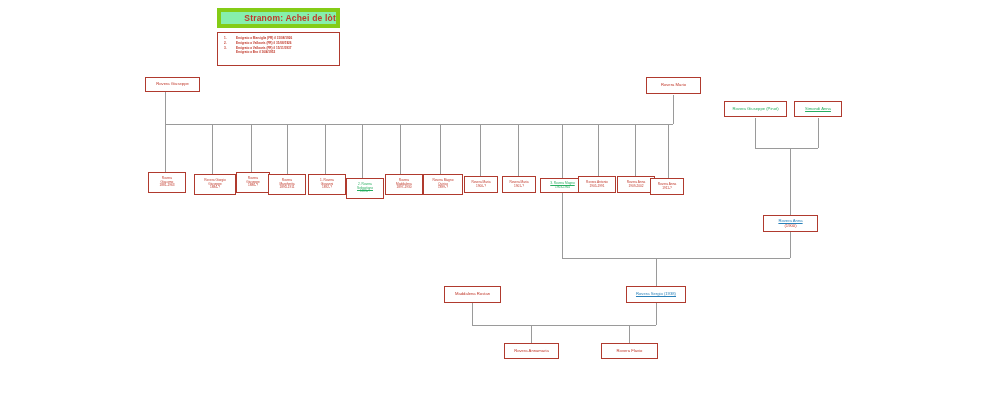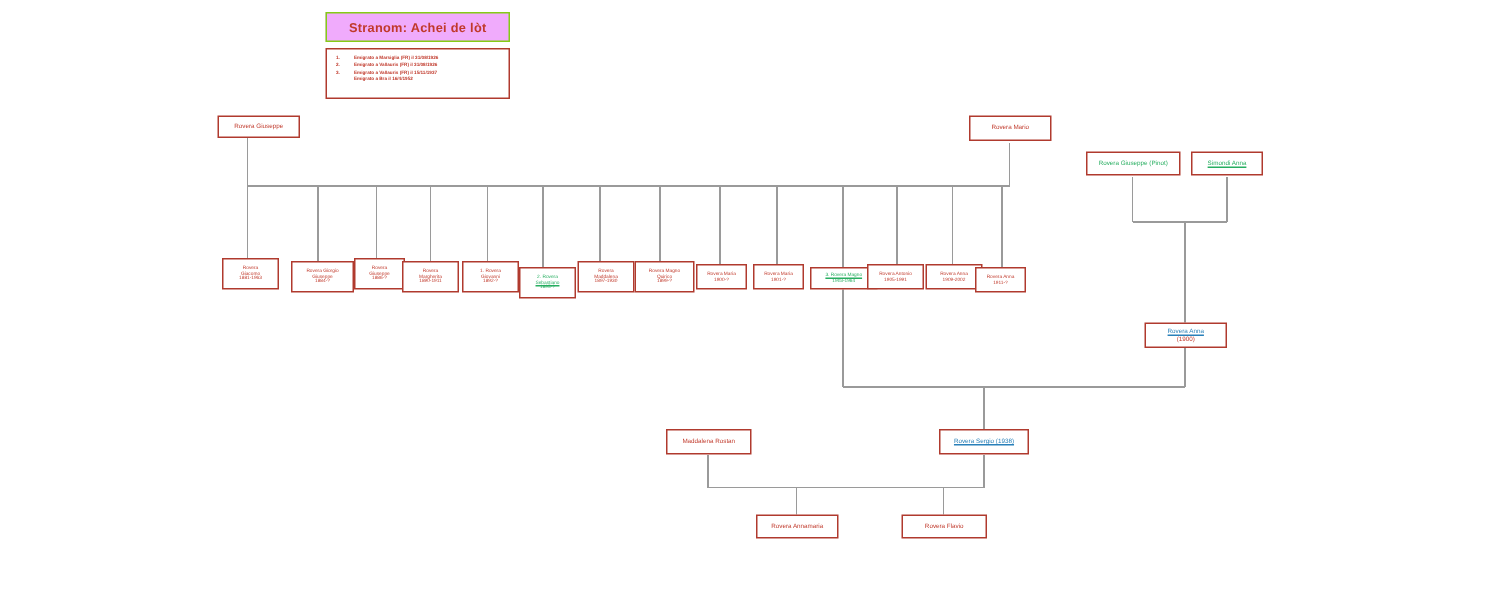--- a/index.html
+++ b/index.html
@@ -47,25 +47,25 @@
     white-space: nowrap;
   }
   
   .title-box {
     position: absolute;
     left: 217px;
     top: 8px;
     width: 123px;
     height: 20px;
     box-sizing: border-box;
-    border: 1px solid #84cc16;
-    background: #f0abfc;
+    border: 4px solid #84cc16;
+    background: #86efac;
     display: flex;
     align-items: center;
-    justify-content: center;
+    justify-content: flex-end;
     color: #c0392b;
     font-weight: bold;
     font-size: 8.5px;
     letter-spacing: .2px;
   }
   
   .notes-box {
     position: absolute;
     left: 217px;
     top: 32px;

